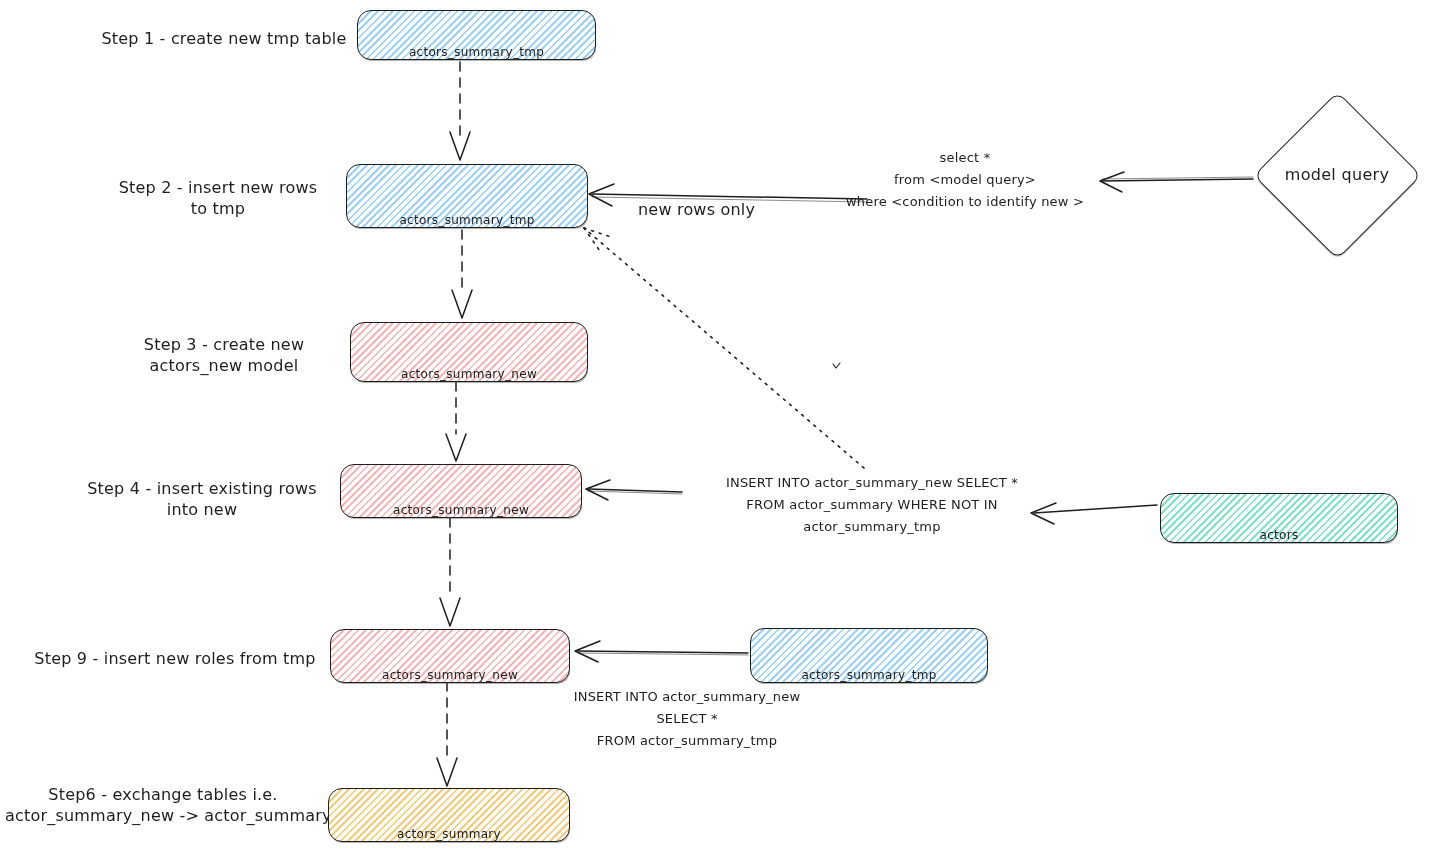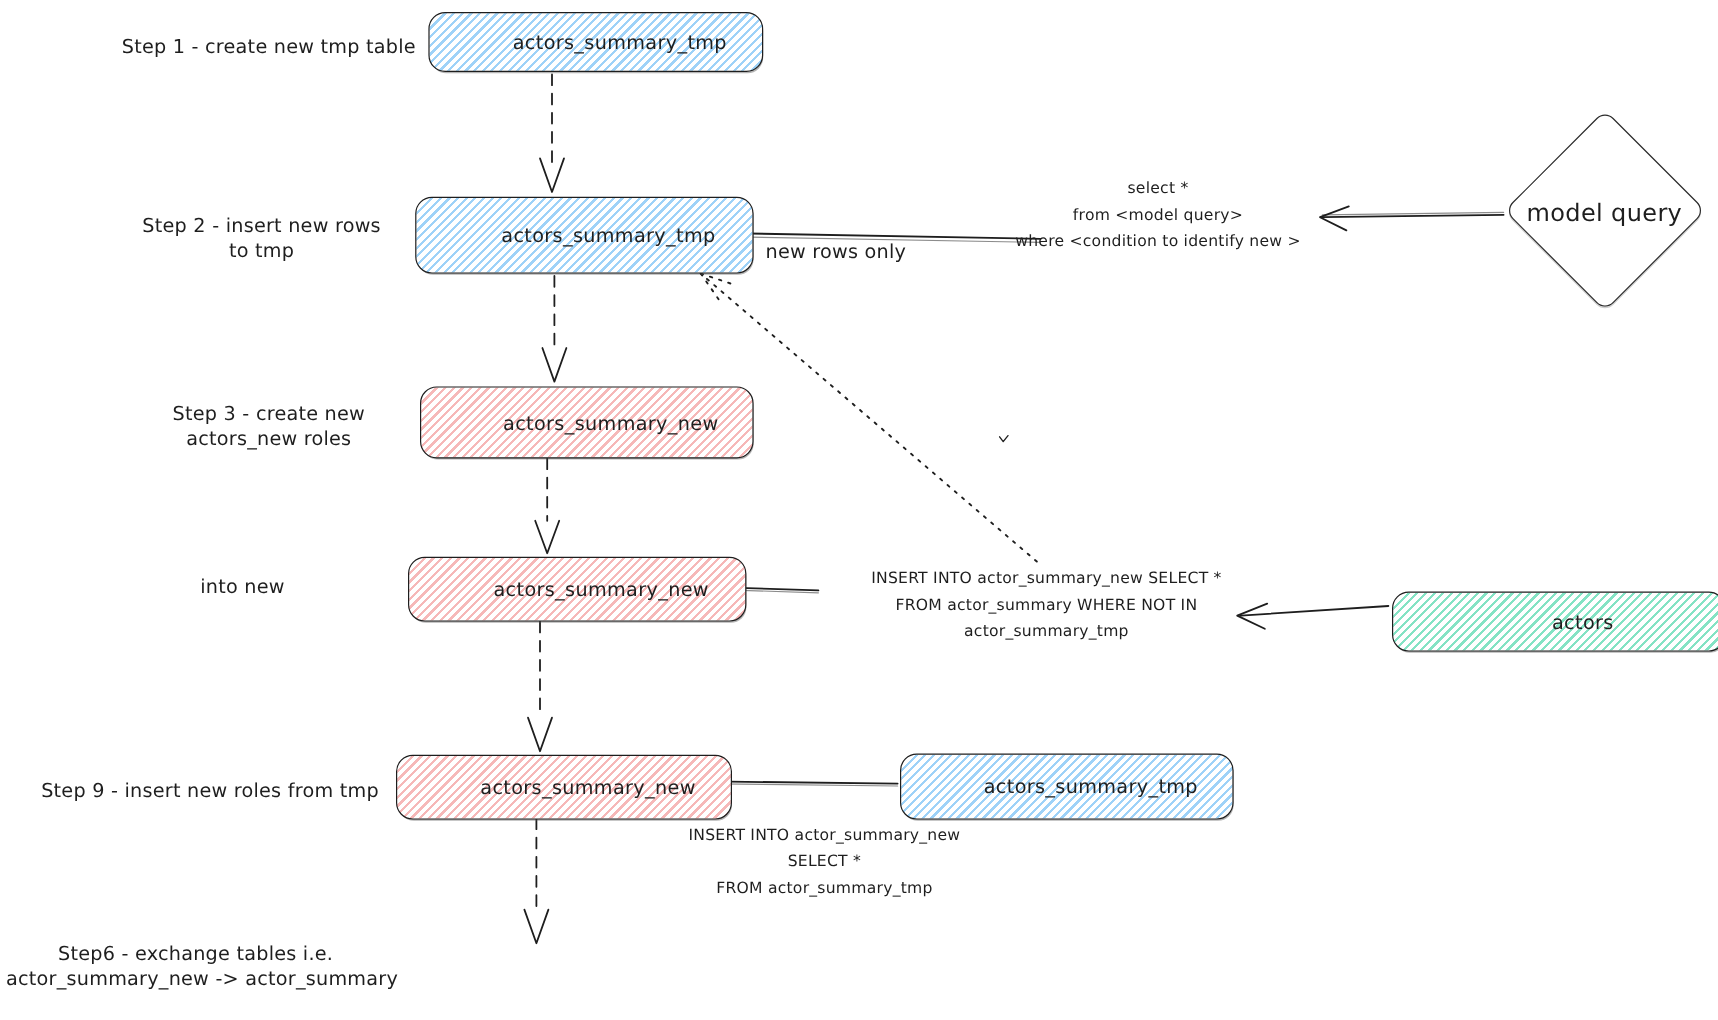--- a/index.html
+++ b/index.html
@@ -25,51 +25,50 @@
     position: absolute;
     font-size: 13px;
     line-height: 22px;
     text-align: center;
     letter-spacing: 0.2px;
     white-space: nowrap;
   }
   .node {
     position: absolute;
     display: flex;
-    align-items: center;
+    align-items: flex-end;
     justify-content: center;
     border: 1.7px solid #1e1e1e;
     border-radius: 14px;
-    font-size: 16px;
+    font-size: 12px;
     letter-spacing: 0.3px;
     background-color: #fff;
     box-shadow: 1px 2px 0 -1px rgba(90,90,90,0.45);
     white-space: nowrap;
-    padding-left: 40px;
   }
   .hatch-blue   { background-image: repeating-linear-gradient(135deg, transparent 0 3.2px, #9ed2f8 3.2px 5.1px); }
   .hatch-red    { background-image: repeating-linear-gradient(135deg, transparent 0 3.2px, #f6b8b8 3.2px 5.1px); }
   .hatch-green  { background-image: repeating-linear-gradient(135deg, transparent 0 3.2px, #84e3c4 3.2px 5.1px); }
   .hatch-yellow { background-image: repeating-linear-gradient(135deg, transparent 0 3.2px, #f2cd7e 3.2px 5.1px); }
   .diamond {
     position: absolute;
     left: 1278px; top: 116px;
     width: 117px; height: 117px;
     border: 1.6px solid #2a2a2a;
     border-radius: 10px;
     background: #fff;
     transform: rotate(45deg);
     box-shadow: 1px 1px 0 0 rgba(120,120,120,0.35);
   }
   .diamond-label {
     position: absolute;
     left: 1258px; top: 165px;
     width: 158px;
     text-align: center;
-    font-size: 20px;
+    font-size: 16px;
     letter-spacing: 0.3px;
   }
 </style>
 </head>
 <body>
 
 <div class="canvas">
 
   <svg class="arrow-layer" width="1432" height="850" viewBox="0 0 1432 850" fill="none" stroke="#1e1e1e" stroke-width="1.5" stroke-linecap="round" stroke-linejoin="round">
 
@@ -130,24 +129,25 @@
 
   <div class="lbl" style="left:95px; top:28px; width:258px">Step 1 - create new tmp table</div>
 
   <div class="lbl" style="left:93px; top:177px; width:250px">
     <div>Step 2 - insert new rows</div>
     <div>to tmp</div>
   </div>
 
   <div class="lbl" style="left:99px; top:334px; width:250px">
     <div>Step 3 - create new</div>
-    <div>actors_new roles</div>
+    <div>actors_new model</div>
   </div>
 
   <div class="lbl" style="left:77px; top:478px; width:250px">
+    <div>Step 4 - insert existing rows</div>
     <div>into new</div>
   </div>
 
   <div class="lbl" style="left:34px; top:648px; width:282px">Step 9 - insert new roles from tmp</div>
 
   <div class="lbl" style="left:5px; top:784px; width:316px">
     <div>Step6 - exchange tables i.e.</div>
     <div>actor_summary_new -&gt; actor_summary</div>
   </div>
 
@@ -164,20 +164,23 @@
   </div>
 
   <div class="node hatch-red" style="left:340px; top:464px; width:240px; height:52px">
     <span>actors_summary_new</span>
   </div>
 
   <div class="node hatch-red" style="left:330px; top:629px; width:238px; height:52px">
     <span>actors_summary_new</span>
   </div>
 
+  <div class="node hatch-yellow" style="left:328px; top:788px; width:240px; height:52px">
+    <span>actors_summary</span>
+  </div>
 
   <div class="diamond"></div>
   <div class="diamond-label">model query</div>
 
   <div class="node hatch-green" style="left:1160px; top:493px; width:236px; height:48px">
     <span>actors</span>
   </div>
 
   <div class="node hatch-blue" style="left:750px; top:628px; width:236px; height:53px">
     <span>actors_summary_tmp</span>

